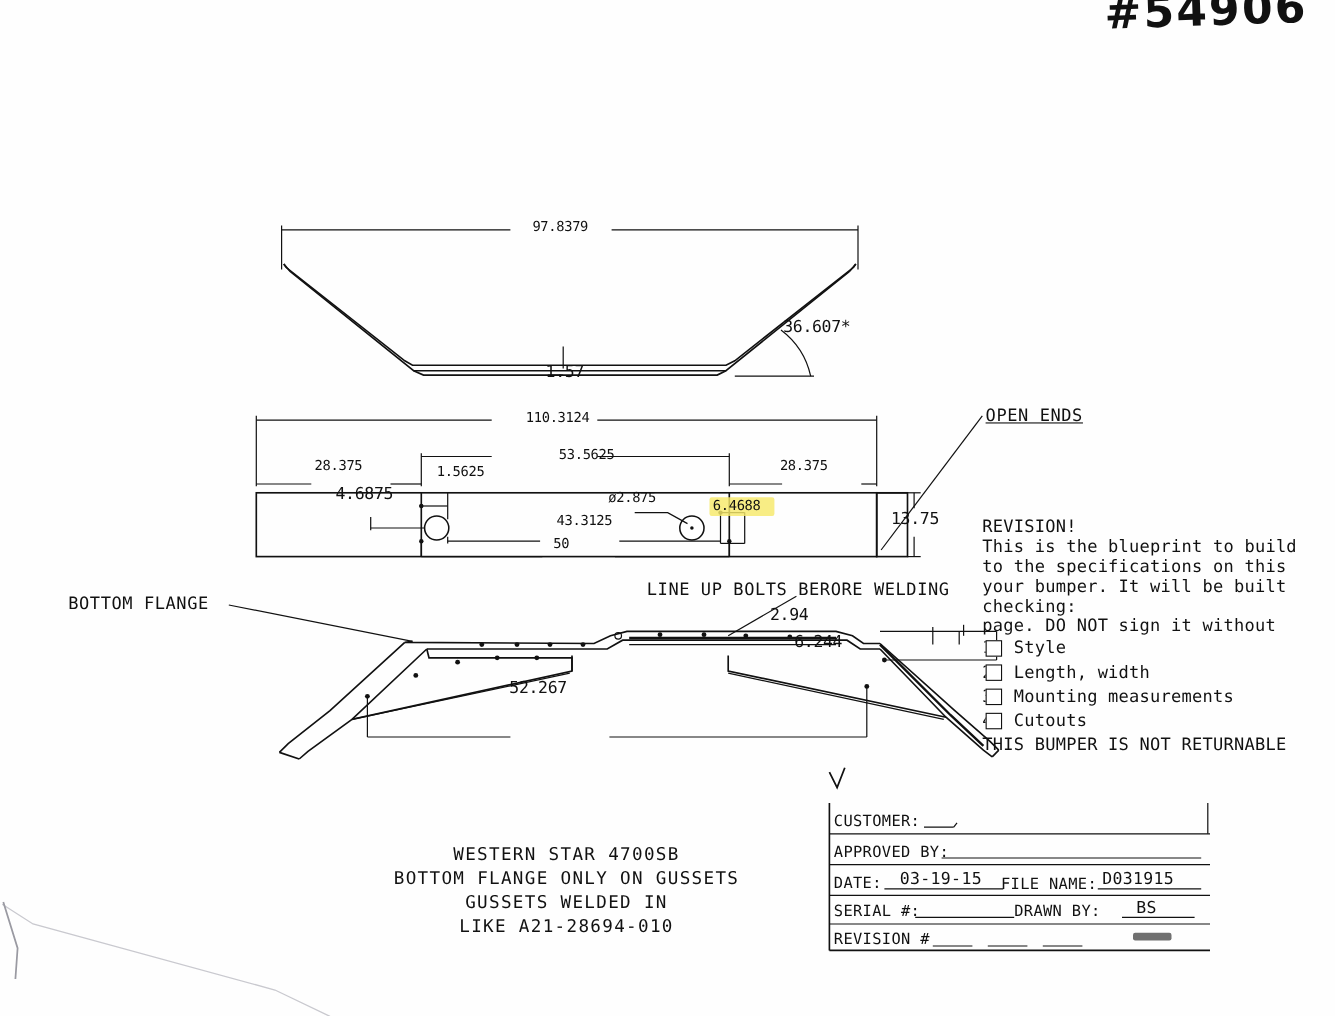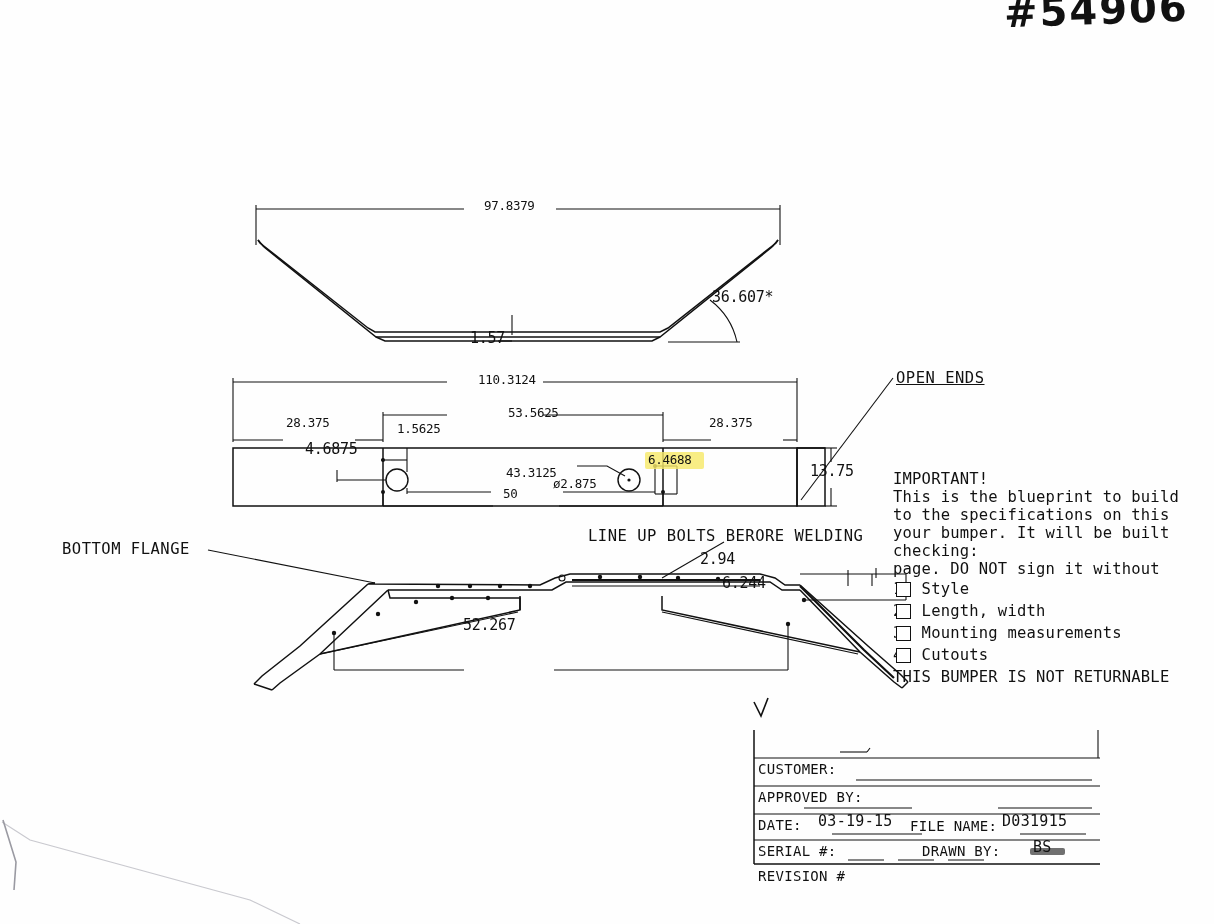--- a/index.html
+++ b/index.html
@@ -10,21 +10,21 @@
     color:#111;
   }
   #sheet{position:absolute;inset:0;background:#fefefe;}
   .abs{position:absolute;}
   .txt{position:absolute;white-space:pre;color:#111;line-height:1.0;}
   .dim{font-size:12.5px;letter-spacing:-0.3px;}
   .dimlg{font-size:15px;letter-spacing:-0.3px;}
   .label{font-size:15.5px;letter-spacing:0.5px;}
   .note{font-size:15.5px;letter-spacing:0.2px;}
   .title-txt{font-size:16px;letter-spacing:1.2px;}
-  .tb{font-size:14px;letter-spacing:0.3px;margin-top:22px;}
+  .tb{font-size:14px;letter-spacing:0.3px;}
   .hand{font-family:"DejaVu Sans", sans-serif;font-weight:bold;}
   svg{position:absolute;left:0;top:0;overflow:visible;}
   .ln{stroke:#111;fill:none;}
   .thin{stroke-width:1.1;}
   .med{stroke-width:1.5;}
   .thick{stroke-width:2.2;}
   .wht{fill:#fff;stroke:#111;stroke-width:1.4;}
   .dot{fill:#111;}
   .hl{position:absolute;background:#f7e96a;opacity:.82;border-radius:2px;}
   .cbox{position:absolute;border:1.6px solid #111;background:#fff;}
@@ -59,21 +59,21 @@
     <path class="ln med" d="M 136 142 L 145 146 L 170 146 L 386 146 L 412 146 L 420 142"></path>
 
     <line class="ln thin" x1="272" y1="120" x2="272" y2="140"></line>
     <line class="ln thin" x1="258" y1="146" x2="272" y2="146"></line>
 
     <path class="ln thin" d="M 470 105 A 72 72 0 0 1 497 147"></path>
     <line class="ln thin" x1="428" y1="147" x2="500" y2="147"></line>
   </svg>
 
   <div class="txt dim" style="left:484px;top:200px;">97.8379</div>
-  <div class="txt dimlg" style="left:470px;top:331px;text-align:center;">1.57</div>
+  <div class="txt dimlg" style="left:496px;top:331px;text-align:center;">1.57</div>
   <div class="txt dimlg" style="left:712px;top:290px;">36.607*</div>
 
   <svg width="640" height="160" style="left:225px;top:370px;">
 
     <line class="ln thin" x1="8" y1="12" x2="222" y2="12"></line>
     <line class="ln thin" x1="318" y1="12" x2="572" y2="12"></line>
     <line class="ln thin" x1="8" y1="8" x2="8" y2="72"></line>
     <line class="ln thin" x1="572" y1="8" x2="572" y2="72"></line>
 
     <line class="ln thin" x1="158" y1="45" x2="222" y2="45"></line>
@@ -134,21 +134,21 @@
   </svg>
 
   <div class="hl" style="left:645px;top:452px;width:59px;height:17px;"></div>
 
   <div class="txt dim" style="left:478px;top:374px;">110.3124</div>
   <div class="txt dim" style="left:508px;top:407px;">53.5625</div>
   <div class="txt dim" style="left:286px;top:417px;">28.375</div>
   <div class="txt dim" style="left:709px;top:417px;">28.375</div>
   <div class="txt dim" style="left:397px;top:423px;">1.5625</div>
   <div class="txt dimlg" style="left:305px;top:442px;">4.6875</div>
-  <div class="txt dim" style="left:553px;top:446px;margin-top:32px;">ø2.875</div>
+  <div class="txt dim" style="left:553px;top:446px;">ø2.875</div>
   <div class="txt dim" style="left:486px;top:467px;margin-left:20px;">43.3125</div>
   <div class="txt dim" style="left:503px;top:488px;">50</div>
   <div class="txt dim" style="left:648px;top:454px;">6.4688</div>
   <div class="txt dimlg" style="left:810px;top:464px;">13.75</div>
   <div class="txt label" style="left:896px;top:371px;text-decoration:underline;">OPEN ENDS</div>
 
   <svg width="700" height="180" style="left:200px;top:528px;">
 
     <line class="ln thin" x1="8" y1="22" x2="175" y2="55"></line>
 
@@ -209,21 +209,21 @@
     <line class="ln thin" x1="676" y1="40" x2="676" y2="50"></line>
   </svg>
 
   <div class="txt label" style="left:62px;top:542px;">BOTTOM FLANGE</div>
   <div class="txt label" style="left:588px;top:529px;">LINE UP BOLTS BERORE WELDING</div>
   <div class="txt dimlg" style="left:700px;top:552px;">2.94</div>
   <div class="txt dimlg" style="left:722px;top:576px;">6.244</div>
   <div class="txt dimlg" style="left:463px;top:618px;">52.267</div>
 
   <div class="abs" style="left:893px;top:470px;width:300px;">
-    <div class="note">IMPORTANT!</div>
+    <div class="note">REVISION!</div>
     <div class="note">This is the blueprint to build</div>
     <div class="note">to the specifications on this</div>
     <div class="note">your bumper. It will be built</div>
     <div class="note">checking:</div>
     <div class="note">page. DO NOT sign it without</div>
 
     <div style="position:relative;height:22px;margin-top:1px;">
       <span class="cbox" style="left:3px;top:3px;width:13px;height:13px;"></span>
       <span class="note" style="left:22px;top:0px;">1. Style</span>
     </div>
@@ -235,20 +235,26 @@
       <span class="cbox" style="left:3px;top:3px;width:13px;height:13px;"></span>
       <span class="note" style="left:22px;top:0px;">3. Mounting measurements</span>
     </div>
     <div style="position:relative;height:22px;">
       <span class="cbox" style="left:3px;top:3px;width:13px;height:13px;"></span>
       <span class="note" style="left:22px;top:0px;">4. Cutouts</span>
     </div>
     <div class="note" style="margin-top:1px;">THIS BUMPER IS NOT RETURNABLE</div>
   </div>
 
+  <div class="abs" style="left:350px;top:766px;width:330px;text-align:center;">
+    <div class="title-txt" style="line-height:1.35;">WESTERN STAR 4700SB</div>
+    <div class="title-txt" style="line-height:1.35;">BOTTOM FLANGE ONLY ON GUSSETS</div>
+    <div class="title-txt" style="line-height:1.35;">GUSSETS WELDED IN</div>
+    <div class="title-txt" style="line-height:1.35;">LIKE A21-28694-010</div>
+  </div>
 
   <svg width="40" height="40" style="left:748px;top:698px;">
     <path class="ln" style="stroke-width:1.6" d="M 6 4 L 13 18 L 20 0"></path>
   </svg>
 
   <svg width="350" height="140" style="left:752px;top:730px;">
     <line class="ln med" x1="2" y1="0" x2="2" y2="134"></line>
     <line class="ln med" x1="2" y1="134" x2="348" y2="134"></line>
     <line class="ln thin" x1="2" y1="28" x2="348" y2="28"></line>
     <line class="ln thin" x1="2" y1="56" x2="348" y2="56"></line>

